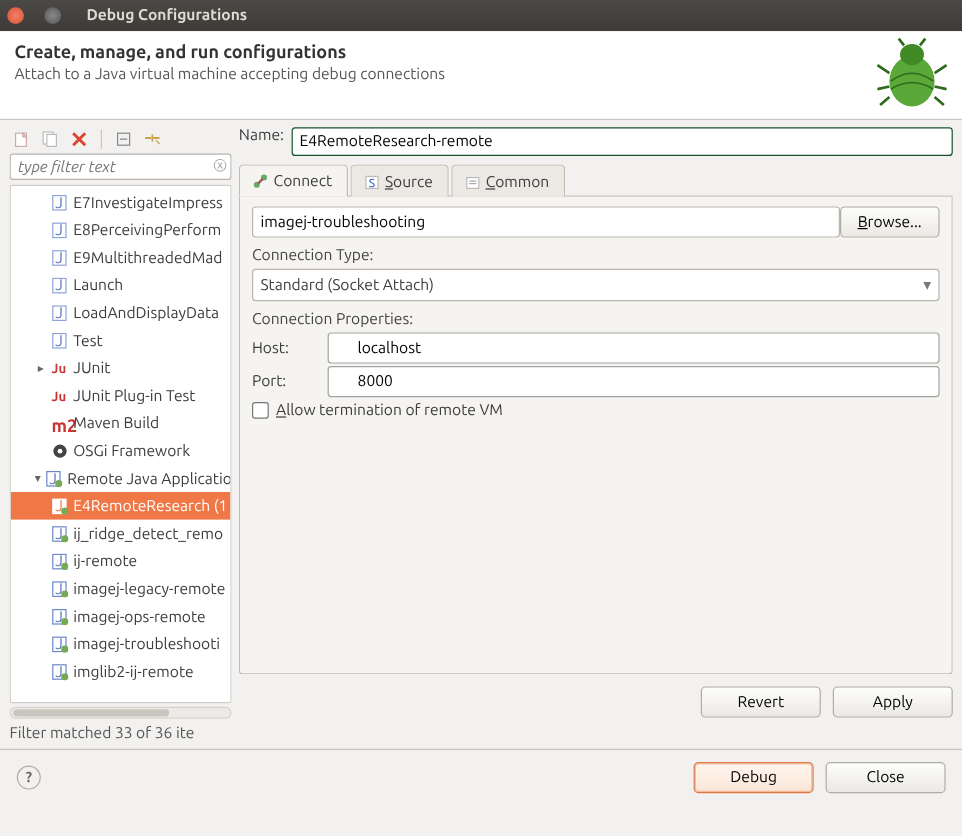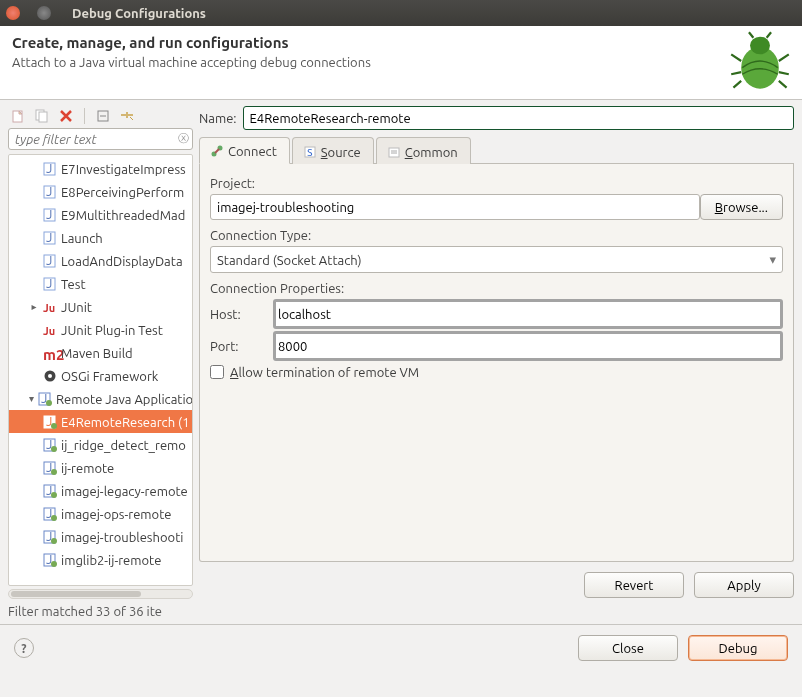--- a/index.html
+++ b/index.html
@@ -26,34 +26,34 @@
   .tree-row.sel { background:#f07746; color:#fff;}
   .indent1 { padding-left:20px;}
   .indent2 { padding-left:34px;}
   .exp { width:10px; color:#666; font-size:10px; display:inline-block; text-align:center;}
   .ticon { width:14px; height:14px; flex-shrink:0;}
   .scrollbar { height:10px; background:#eceae6; border:1px solid #d6d3cd; border-radius:6px; margin:3px 0; position:relative;}
   .scrollbar .thumb { position:absolute; left:2px; top:1px; height:6px; width:130px; background:#c9c6c0; border-radius:4px;}
   .filtcount { color:#555; padding:2px 0;}
   
   .rightcol { flex:1; display:flex; flex-direction:column;}
-  .namerow { display:flex; align-items:center; gap:6px; margin-bottom:6px;}
+  .namerow { display:flex; gap:6px; margin-bottom:6px;}
   .namerow input { flex:1; border:1px solid #14532d; border-radius:3px; padding:4px 6px; background:#fff;}
   .tabs { display:flex; border-bottom:1px solid #c0bdb6; gap:0;}
   .tab { padding:6px 12px 5px 10px; border:1px solid #c0bdb6; border-bottom:none; background:#ece9e4; border-radius:4px 4px 0 0; display:flex; align-items:center; gap:4px; position:relative; top:1px; margin-right:2px;}
   .tab.active { background:#f6f4f0; border-bottom:1px solid #f6f4f0;align-items:center;}
   .form { border:1px solid #c0bdb6; border-top:none; background:#f6f4f0; padding:8px 10px; flex:0 0 auto; border-radius:0 0 3px 3px; height:398px; position:relative;}
   .group-label { color:#444; margin:4px 0 4px 0;}
   .row { display:flex; align-items:center; gap:0; margin-bottom:8px;}
   .row input, .row .select { flex:1; border:1px solid #b8b5ae; border-radius:3px; padding:5px 6px; background:#fff;}
   .select { display:flex; justify-content:space-between; align-items:center;}
   .btn { border:1px solid #b0ada6; background:linear-gradient(#fdfdfc,#ebe9e4); border-radius:4px; padding:5px 14px; font-size:13px; }
   .btn.primary { border:1px solid #d97a46; background:linear-gradient(#fff5ef,#fbe6d8); box-shadow: inset 0 0 0 1px #f5b994;}
   .proprow { display:grid; grid-template-columns:46px 1fr; gap:17px; align-items:center; margin:2px 0 0 0;}
-  .proprow input { border:3px solid #a3a3a3; border-radius:3px; padding:5px 2px; background:#fff;}
+  .proprow input { border:1px solid #a3a3a3; border-radius:3px; padding:5px 24px; background:#fff;}
   .chk { display:flex; align-items:center; gap:6px; margin-top:4px;}
   .chk input { width:14px; height:14px;}
   .btnrow { display:flex; justify-content:flex-end; gap:10px; margin-top:10px;}
   .footer { display:flex; justify-content:space-between; align-items:center; padding:10px 14px; border-top:1px solid #c7c5c1;}
   .help { width:20px; height:20px; border:1px solid #b0ada6; border-radius:50%; display:flex; align-items:center; justify-content:center; color:#6a6a6a; font-weight:bold; font-size:12px;}
   .und { text-decoration: underline; text-decoration-thickness:1px;}
   .sep { width:1px; height:16px; background:#cac7c1; margin:0 2px;}
 </style>
 </head>
 <body>
@@ -280,21 +280,20 @@
       <div class="tab">
         <svg class="ticon" width="14" height="14">
             <rect x="2" y="3" width="10" height="9" fill="#fff" stroke="#bbb"></rect>
             <line x1="4" y1="6" x2="10" y2="6" stroke="#aaa"></line>
             <line x1="4" y1="8" x2="10" y2="8" stroke="#aaa"></line>
           </svg>
         <span><span class="und">C</span>ommon</span>
       </div>
     </div>
     <div class="form">
-      <div class="group-label">Project:</div>
       <div class="row">
         <input type="text" value="imagej-troubleshooting" style="">
         <button class="btn"><span class="und">B</span>rowse...</button>
       </div>
       <div class="group-label">Connection Type:</div>
       <div class="row">
         <div class="select">
           <span>Standard (Socket Attach)</span>
           <span style="color:#777">▾</span>
         </div>
@@ -317,16 +316,16 @@
     <div class="btnrow">
       <button class="btn" style="width:100px">Revert</button>
       <button class="btn" style="width:100px">Apply</button>
     </div>
   </div>
 </div>
 
 <div class="footer">
   <div class="help">?</div>
   <div style="display:flex; gap:10px;">
+    <button class="btn primary" style="width:100px">Debug</button>
     <button class="btn" style="width:100px">Close</button>
-    <button class="btn primary" style="width:100px">Debug</button>
   </div>
 </div>
 
 </body></html>

